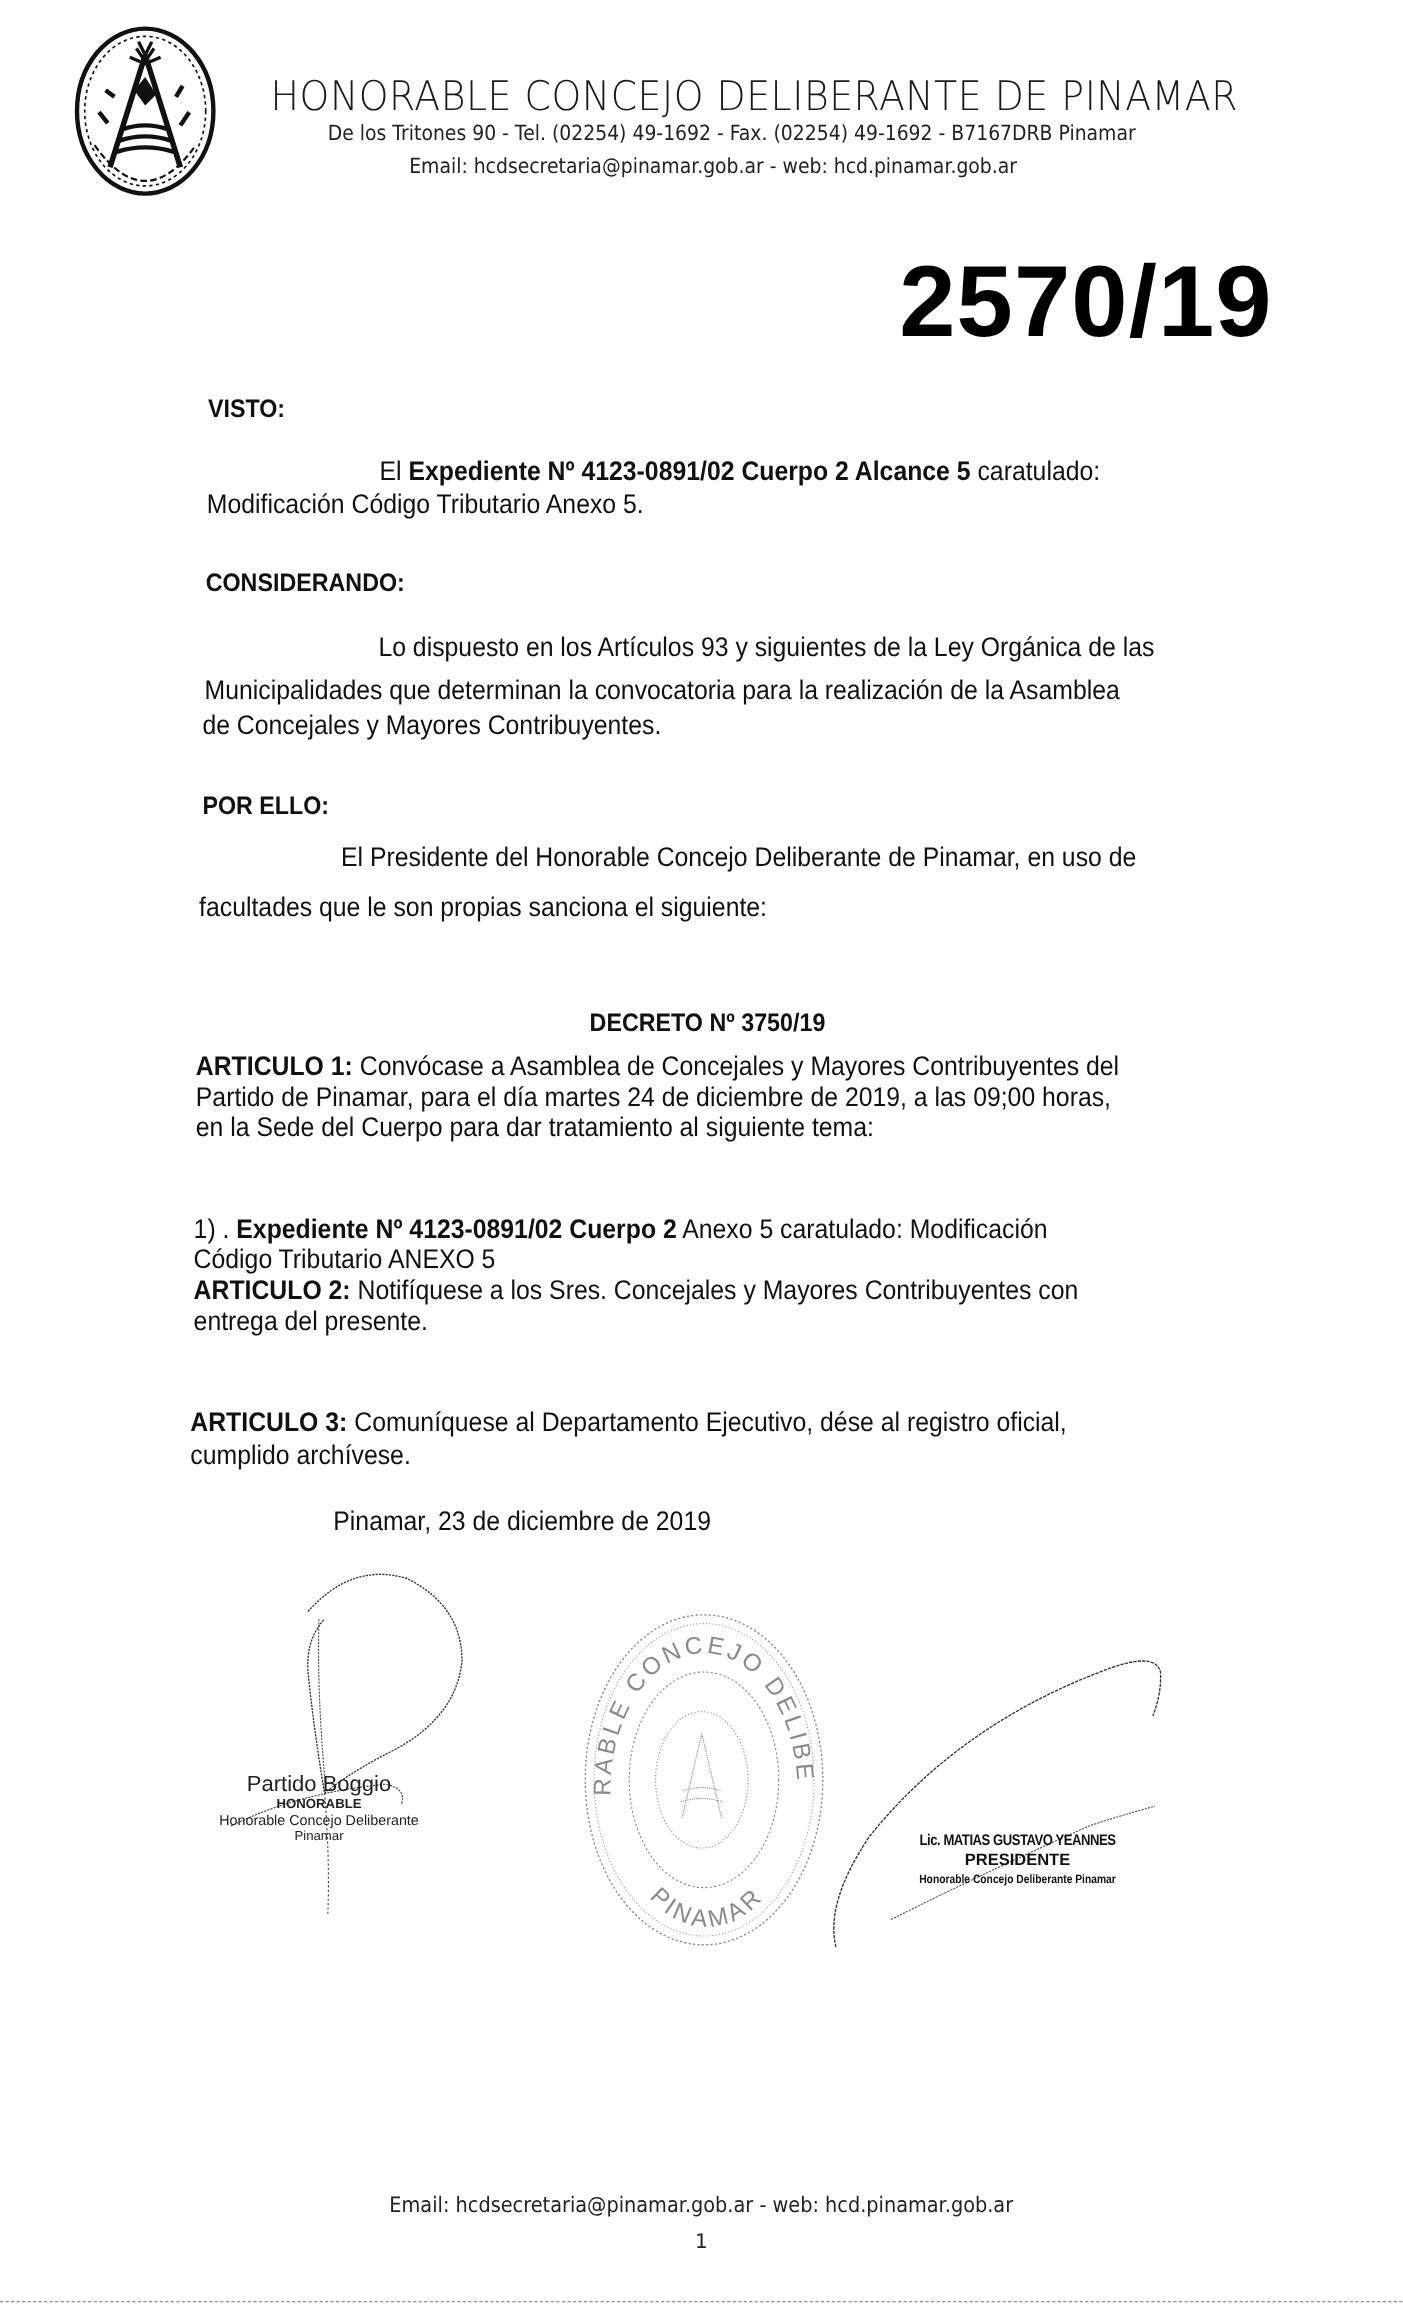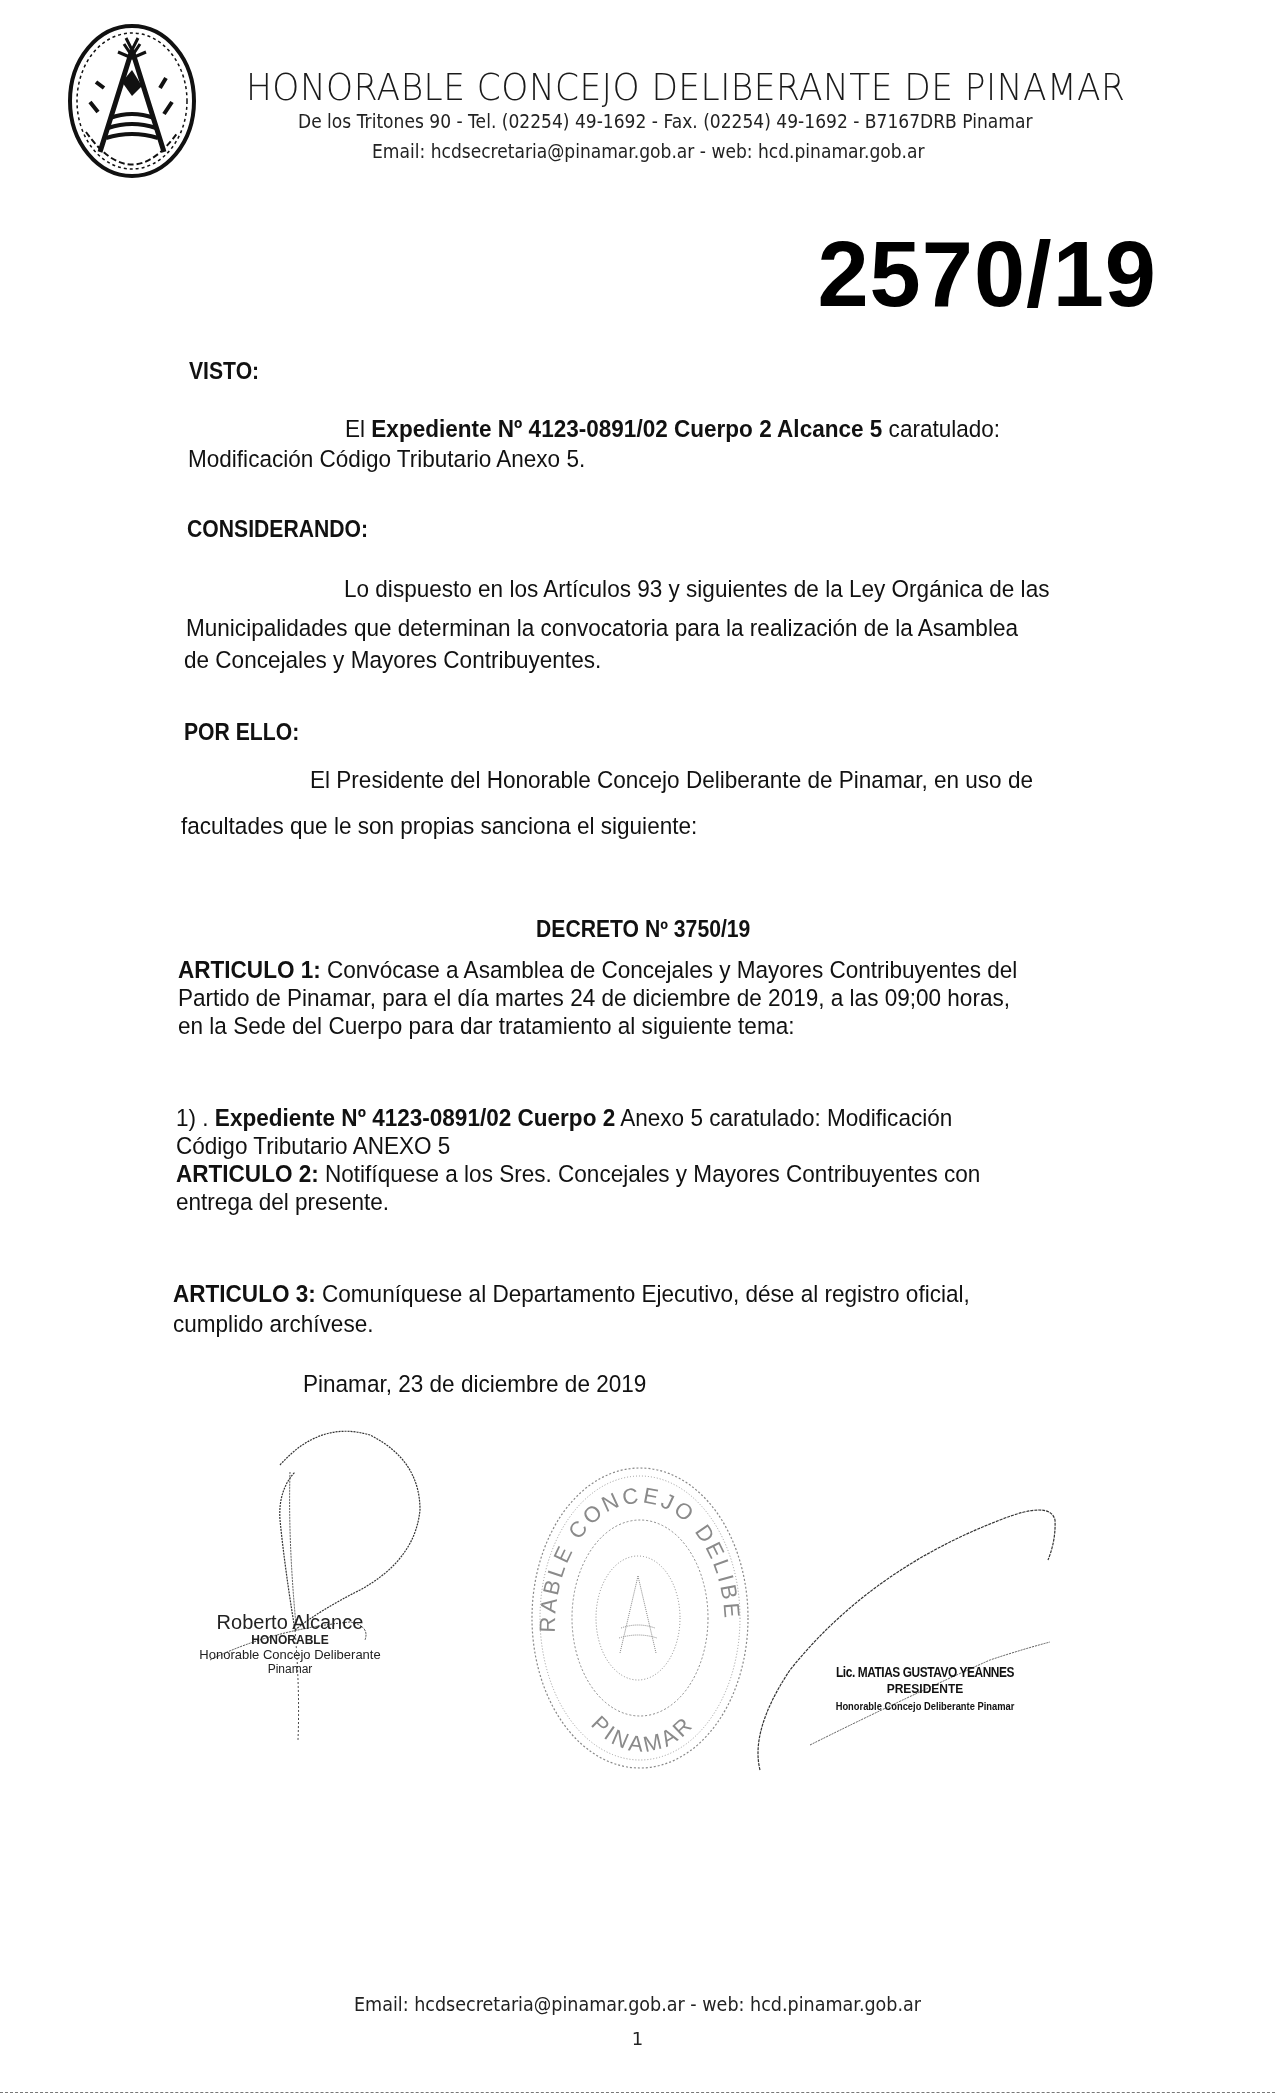--- a/index.html
+++ b/index.html
@@ -83,21 +83,21 @@
 
 <div class="abs" style="left:170px; top:1390px; width:300px; height:390px;">
   <svg width="300" height="390" viewBox="0 0 300 390">
     <path d="M110 75 Q150 30 200 45 Q250 70 250 120 Q245 170 190 200 Q150 220 125 240 Q115 180 110 130 Q108 100 125 82" fill="none" stroke="#333" stroke-width="1.2" stroke-dasharray="2 1"></path>
     <path d="M125 240 Q130 300 128 350" fill="none" stroke="#444" stroke-width="1" stroke-dasharray="2 2"></path>
     <path d="M40 270 Q100 240 180 232 Q200 236 195 250" fill="none" stroke="#444" stroke-width="1" stroke-dasharray="2 1"></path>
     <path d="M120 82 Q118 150 126 235" fill="none" stroke="#555" stroke-width="1" stroke-dasharray="2 1"></path>
   </svg>
 </div>
 <div class="abs centered" style="left:170px; top:1611px; width:240px;">
-  <div class="sig-name" style="font-size:20px; color:#222;">Roberto Alcance</div>
+  <div class="sig-name" style="font-size:20px; color:#222;">Partido Boggio</div>
   <div class="sig-name" style="font-size:12px; font-weight:700; color:#222; margin-top:-1px;">HONORABLE</div>
   <div class="sig-name" style="font-size:13px; color:#222;">Honorable Concejo Deliberante</div>
   <div class="sig-name" style="font-size:12px; color:#222;">Pinamar</div>
 </div>
 
 <div class="abs" style="left:525px; top:1458px; width:230px; height:320px;">
   <svg width="230" height="320" viewBox="0 0 230 320">
     <defs>
       <path id="ringTop" d="M30 170 A85 125 0 0 1 200 170"></path>
       <path id="ringBottom" d="M45 230 A80 110 0 0 0 190 230"></path>
@@ -117,19 +117,19 @@
 </div>
 
 <div class="abs" style="left:750px; top:1500px; width:380px; height:280px;">
   <svg width="380" height="280" viewBox="0 0 380 280">
     <path d="M10 270 Q0 230 40 170 Q120 70 250 20 Q300 0 305 20 Q306 40 298 60" fill="none" stroke="#333" stroke-width="1.2" stroke-dasharray="3 1"></path>
     <path d="M60 245 Q150 200 240 160 Q270 150 300 142" fill="none" stroke="#555" stroke-width="1" stroke-dasharray="2 1"></path>
   </svg>
 </div>
 <div class="abs centered" style="left:800px; top:1664px; width:250px;">
   <div class="sig-name" style="font-size:14px; font-weight:700; letter-spacing:-0.5px; transform:scaleX(0.85);">Lic. MATIAS GUSTAVO YEANNES</div>
-  <div class="sig-name" style="font-size:12px; font-weight:700; margin-top:2px;">PRESIDENTE</div>
+  <div class="sig-name" style="font-size:15px; font-weight:700; margin-top:2px;">PRESIDENTE</div>
   <div class="sig-name" style="font-size:11px; font-weight:700; margin-top:4px; transform:scaleX(0.85);">Honorable Concejo Deliberante Pinamar</div>
 </div>
 
 <div class="abs footer-email">Email: hcdsecretaria@pinamar.gob.ar - web: hcd.pinamar.gob.ar</div>
 <div class="abs page-num">1</div>
 <div class="abs bottom-line"></div>
 
 </body></html>

